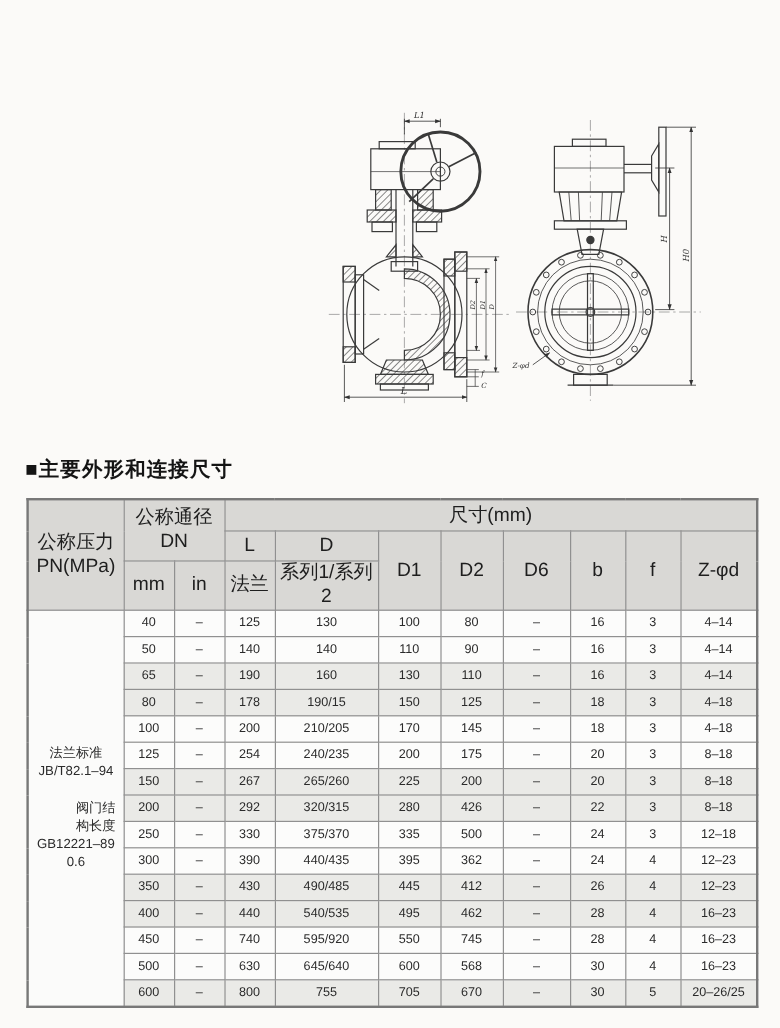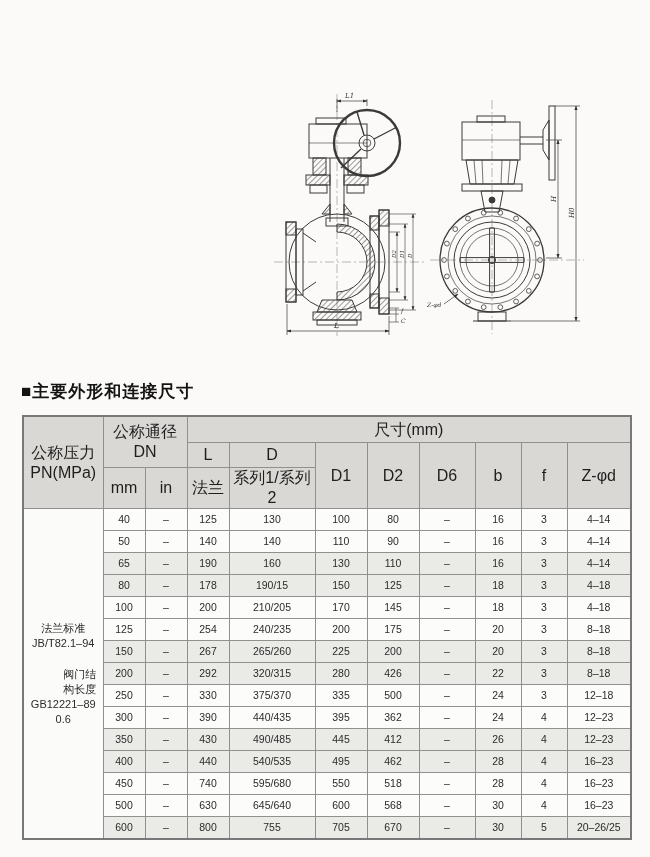--- a/index.html
+++ b/index.html
@@ -431,23 +431,23 @@
         <td>462</td>
         <td>–</td>
         <td>28</td>
         <td>4</td>
         <td>16–23</td>
       </tr>
       <tr>
         <td>450</td>
         <td>–</td>
         <td>740</td>
-        <td>595/680</td>
+        <td>595/920</td>
         <td>550</td>
-        <td>518</td>
+        <td>745</td>
         <td>–</td>
         <td>28</td>
         <td>4</td>
         <td>16–23</td>
       </tr>
       <tr>
         <td>500</td>
         <td>–</td>
         <td>630</td>
         <td>645/640</td>

